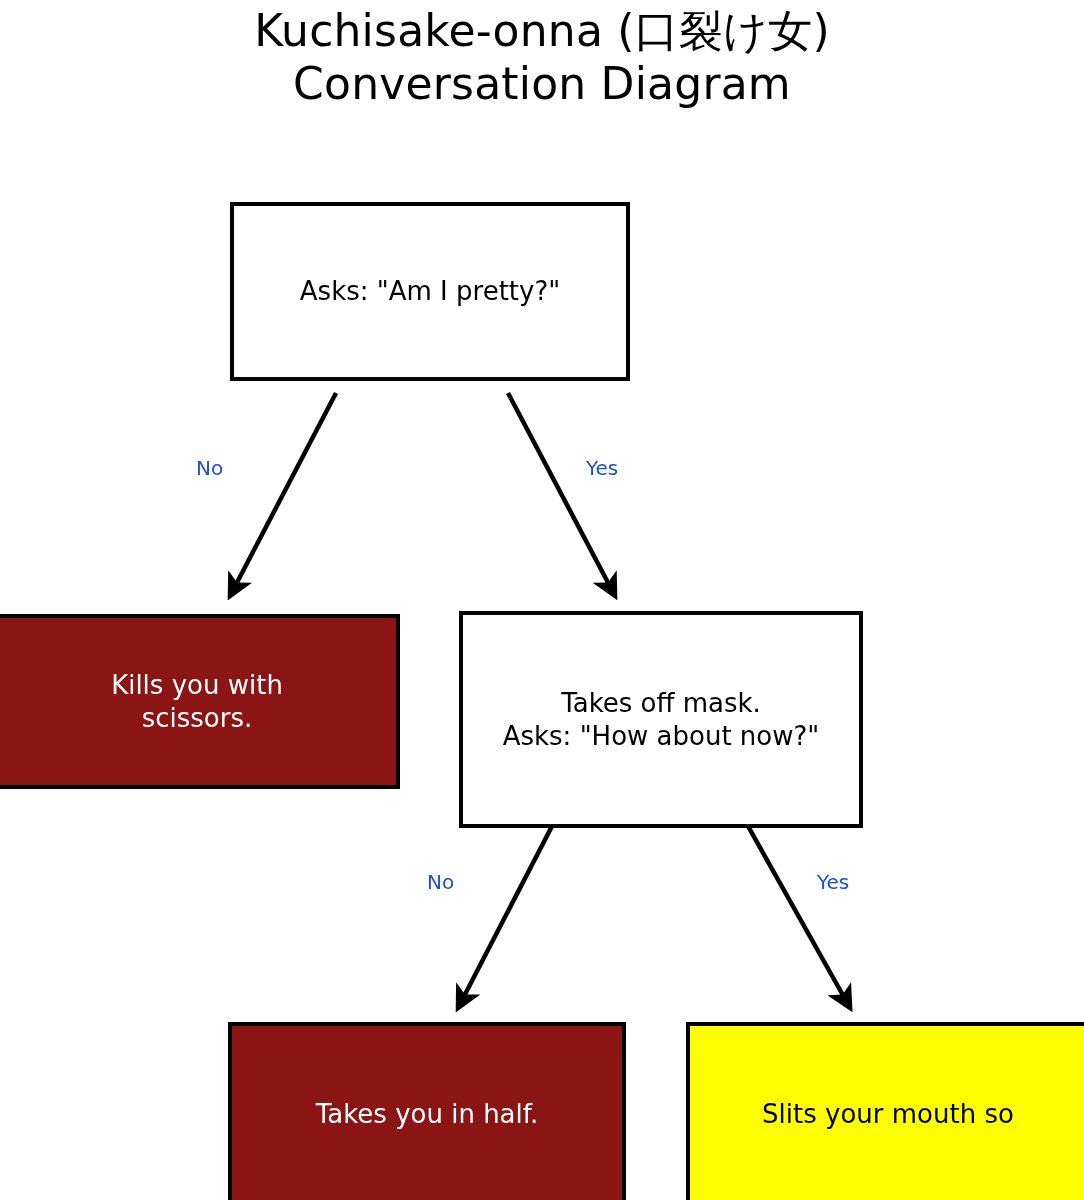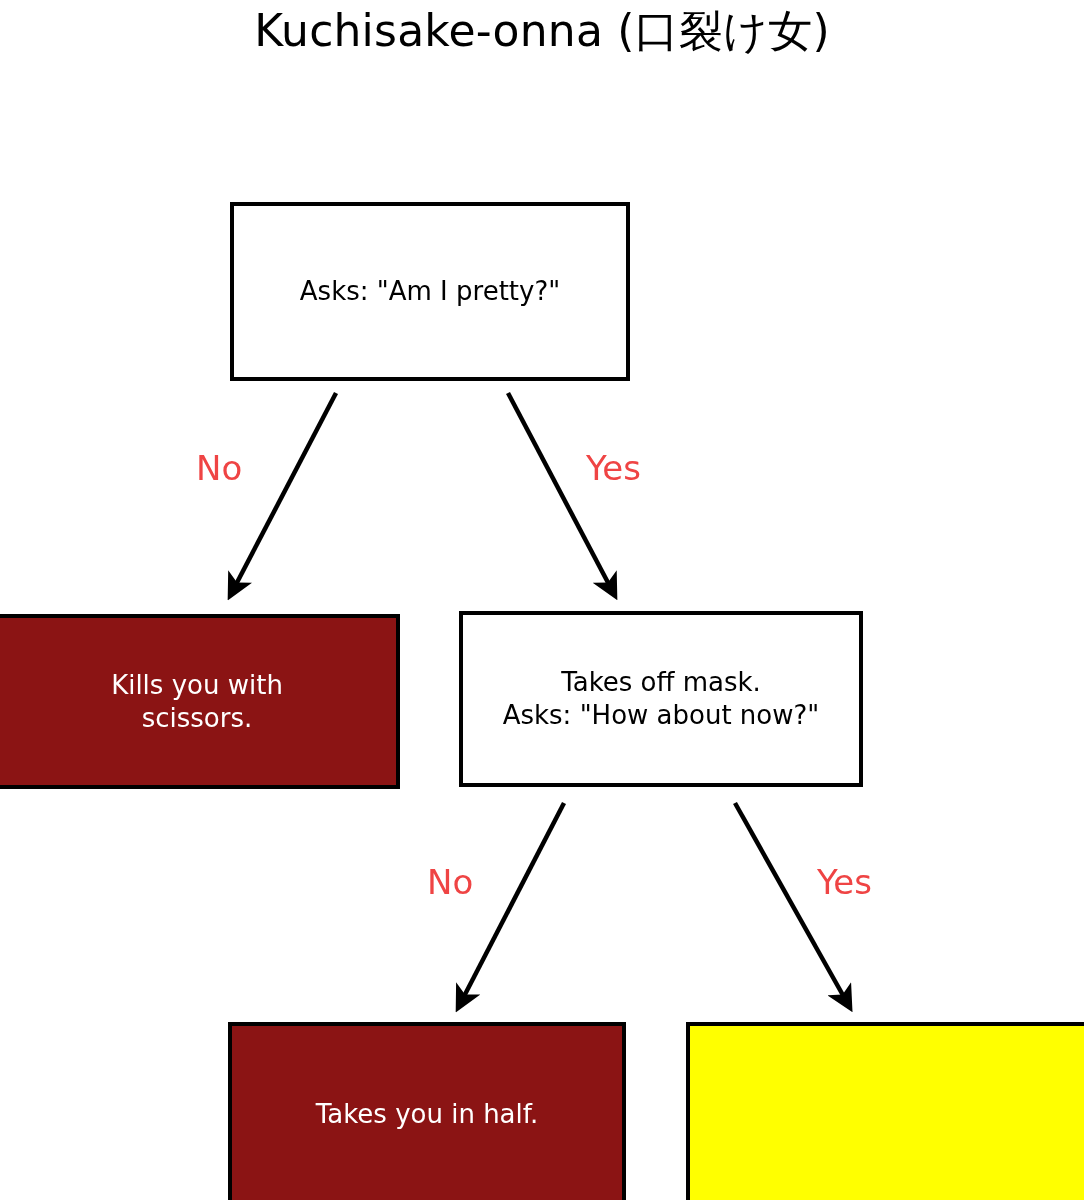--- a/index.html
+++ b/index.html
@@ -74,21 +74,21 @@
     width: 400px; height: 179px;
   }
   
   #node-kills-scissors {
     left: -6px; top: 614px;
     width: 406px; height: 175px;
   }
   
   #node-takes-off-mask {
     left: 459px; top: 611px;
-    width: 404px; height: 176px;
+    width: 404px; height: 217px;
   }
   
   #node-cuts-in-half {
     left: 228px; top: 1022px;
     width: 398px; height: 184px;
   }
   
   #node-slits-mouth {
     left: 686px; top: 1022px;
     width: 404px; height: 184px;
@@ -98,37 +98,38 @@
   #arrow-layer {
     position: absolute;
     left: 0; top: 0;
     width: 1084px; height: 1200px;
     pointer-events: none;
   }
 
   
   .edge-label {
     position: absolute;
-    font-size: 34px;
+    font-size: 20px;
     line-height: 27px;
-    color: #ef4444;
+    color: #1d4ed8;
     white-space: nowrap;
   }
   #edge-label-no-1  { left: 196px; top: 455px; }
   #edge-label-yes-1 { left: 586px; top: 455px; }
   #edge-label-no-2  { left: 427px; top: 869px; }
   #edge-label-yes-2 { left: 817px; top: 869px; }
 </style>
 </head>
 <body>
 
 <div id="canvas">
 
   <div class="title-block">
     <span class="title-line">Kuchisake-onna (口裂け女)</span>
+    <span class="title-line">Conversation Diagram</span>
   </div>
 
   <svg id="arrow-layer" viewBox="0 0 1084 1200" width="1084" height="1200" xmlns="http://www.w3.org/2000/svg">
     <defs>
       <marker id="arrowhead" markerWidth="6" markerHeight="6" refX="4.4" refY="3" orient="auto" markerUnits="strokeWidth">
         <path d="M 0 0 L 6 3 L 0 6 L 1.5 3 z" fill="#000000"></path>
       </marker>
     </defs>
 
     <line x1="336" y1="393" x2="231" y2="594" stroke="#000000" stroke-width="4.5" marker-end="url(#arrowhead)"></line>
@@ -157,15 +158,16 @@
   <div class="node node-white" id="node-takes-off-mask">
     <span class="node-text">Takes off mask.</span>
     <span class="node-text">Asks: "How about now?"</span>
   </div>
 
   <div class="node node-red" id="node-cuts-in-half">
     <span class="node-text">Takes you in half.</span>
   </div>
 
   <div class="node node-yellow" id="node-slits-mouth">
+    <span class="node-text">Slits your mouth so</span>
   </div>
 
 </div>
 
 </body></html>

